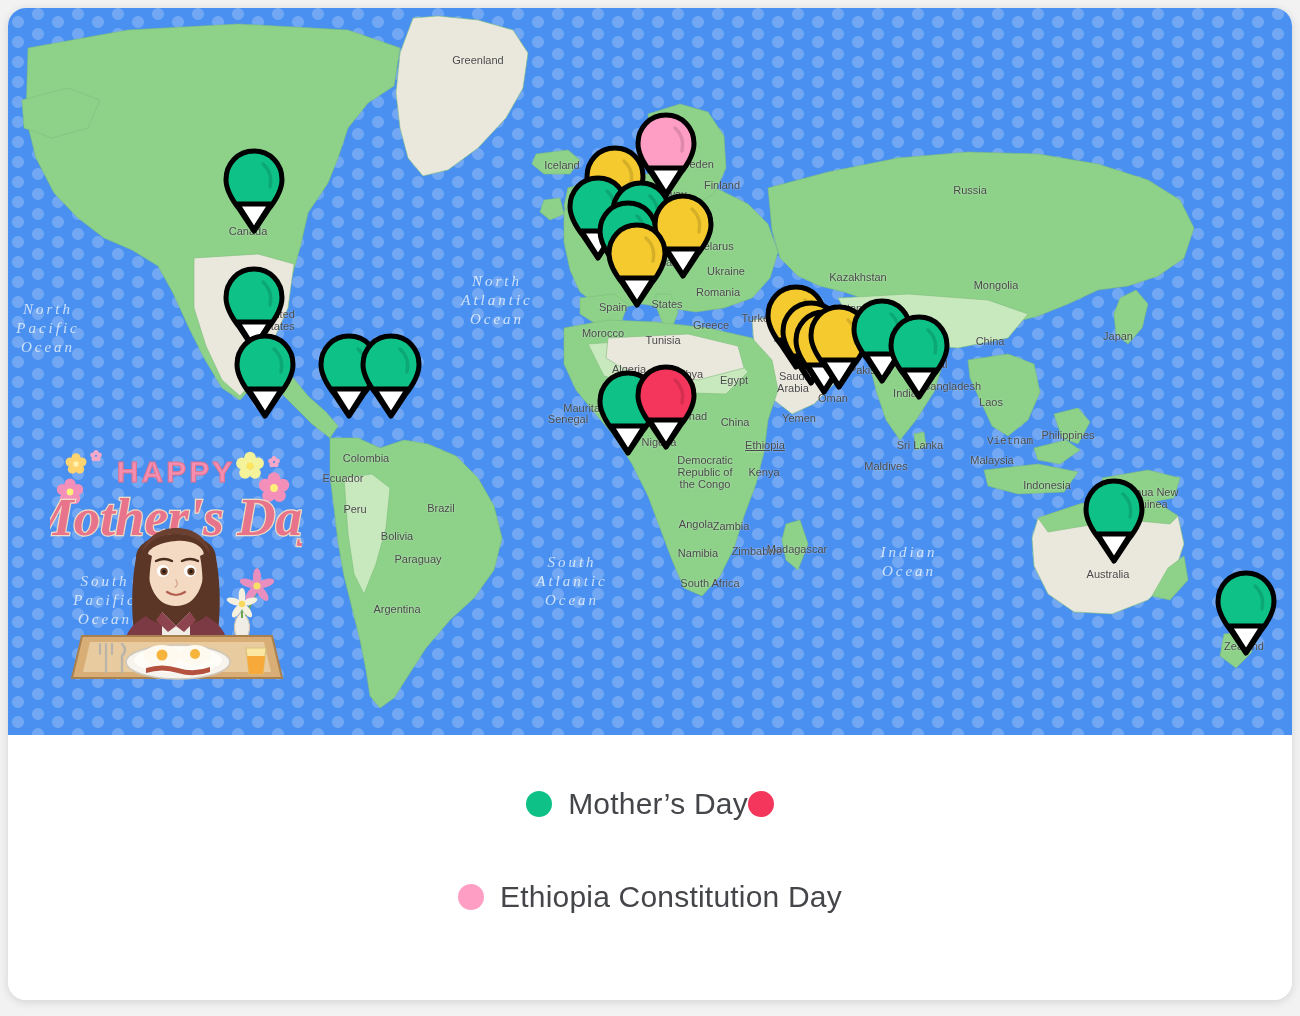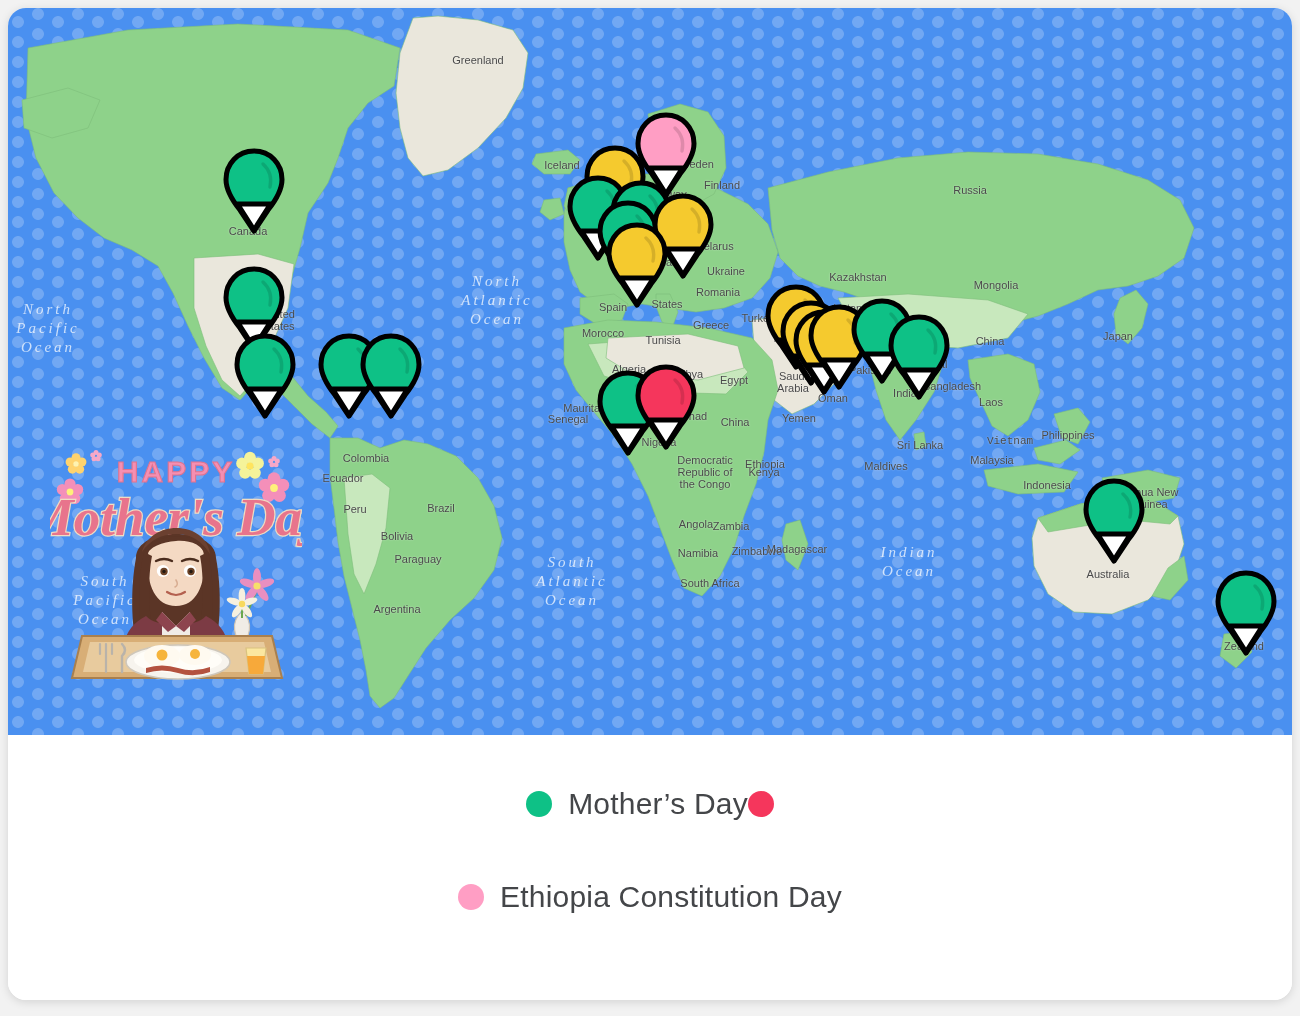--- a/index.html
+++ b/index.html
@@ -191,21 +191,21 @@
         <div class="mlabel" style="left: 595px; top: 325px;">Morocco</div>
         <div class="mlabel" style="left: 621px; top: 361px;">Algeria</div>
         <div class="mlabel" style="left: 655px; top: 332px;">Tunisia</div>
         <div class="mlabel" style="left: 682px; top: 366px;">Libya</div>
         <div class="mlabel" style="left: 726px; top: 372px;">Egypt</div>
         <div class="mlabel" style="left: 727px; top: 414px;">China</div>
         <div class="mlabel" style="left: 686px; top: 408px;">Chad</div>
         <div class="mlabel" style="left: 581px; top: 400px;">Mauritania</div>
         <div class="mlabel" style="left: 560px; top: 411px;">Senegal</div>
         <div class="mlabel" style="left: 651px; top: 434px;">Nigeria</div>
-        <div class="mlabel" style="left: 757px; top: 456px;">Ethiopia</div>
+        <div class="mlabel" style="left: 757px; top: 437px; text-decoration: underline;">Ethiopia</div>
         <div class="mlabel" style="left: 756px; top: 464px;">Kenya</div>
         <div class="mlabel" style="left: 697px; top: 464px;">Democratic<br>Republic of<br>the Congo</div>
         <div class="mlabel" style="left: 688px; top: 516px;">Angola</div>
         <div class="mlabel" style="left: 723px; top: 518px;">Zambia</div>
         <div class="mlabel" style="left: 690px; top: 545px;">Namibia</div>
         <div class="mlabel" style="left: 749px; top: 543px;">Zimbabwe</div>
         <div class="mlabel" style="left: 789px; top: 541px;">Madagascar</div>
         <div class="mlabel" style="left: 702px; top: 575px;">South Africa</div>
         <div class="mlabel" style="left: 358px; top: 450px;">Colombia</div>
         <div class="mlabel" style="left: 335px; top: 470px;">Ecuador</div>

